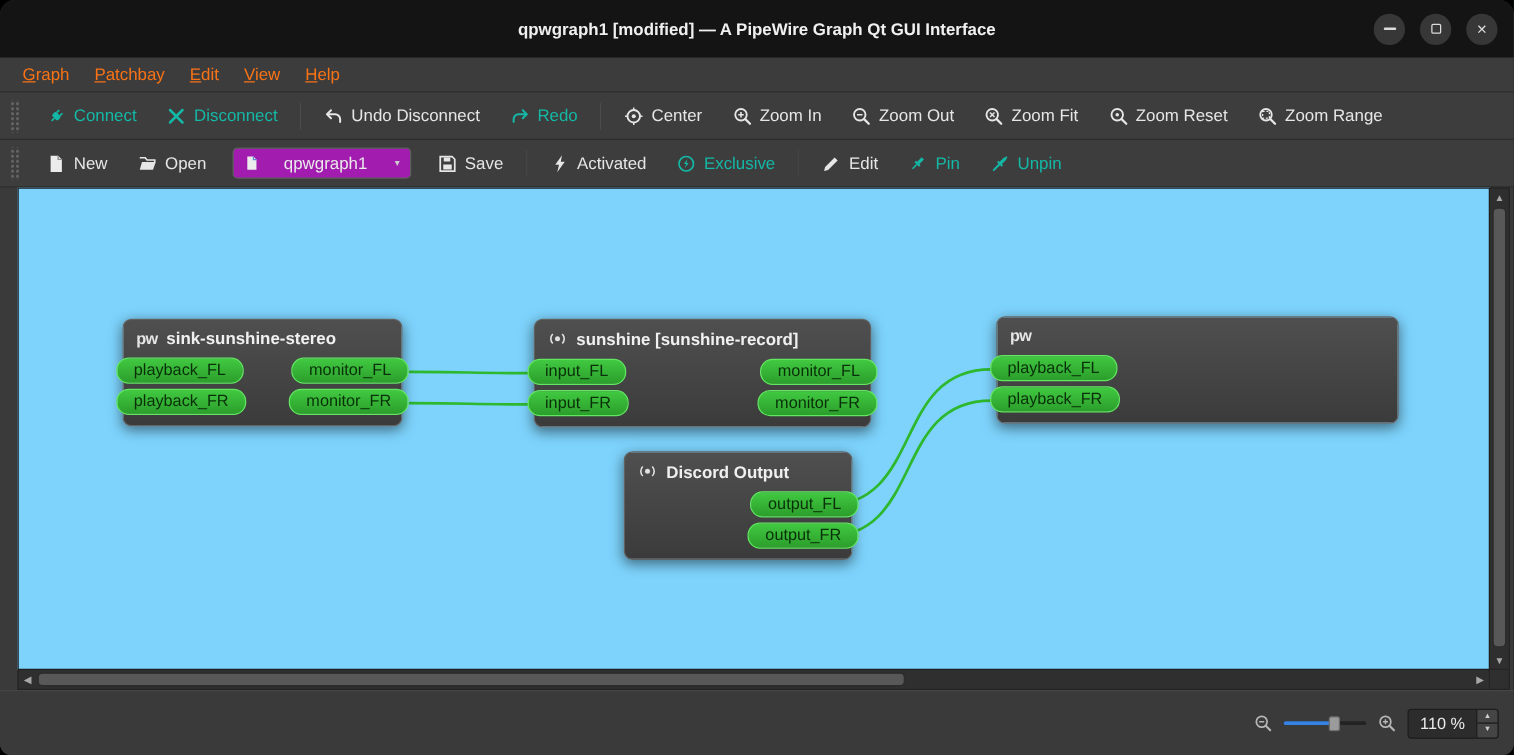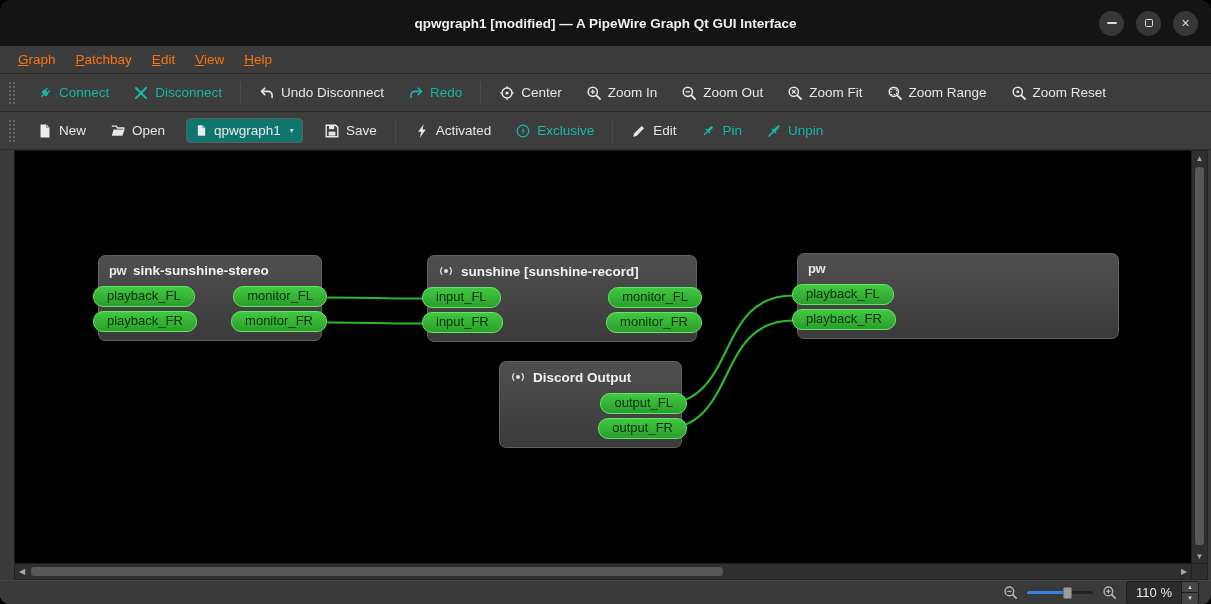--- a/index.html
+++ b/index.html
@@ -21,26 +21,26 @@
   .menu-item{display:inline-block;padding:3px 10px;color:#f97316;font-size:13.5px;border-radius:3px;}
   .menu-item::first-letter{text-decoration:underline;}
 
   
   .toolbar{height:38px;background:#3d3d3d;display:flex;align-items:center;padding:0 4px;border-bottom:1px solid #2c2c2c;flex:0 0 auto;gap:2px;}
   .grip{width:8px;height:26px;margin:0 8px 0 4px;background-image:radial-gradient(circle,#656565 1px,rgba(0,0,0,0) 1.3px);background-size:4px 4px;background-position:0 1px;}
   .tb-item{display:flex;align-items:center;gap:6px;height:28px;padding:0 11px;border-radius:3px;color:#e6e6e6;font-size:13.5px;white-space:nowrap;}
   .tb-item.disabled{color:#14b8a6;}
   .ic{width:16px;height:16px;flex:0 0 auto;}
   .tb-sep{width:1px;height:22px;background:#2f2f2f;border-right:1px solid #4b4b4b;margin:0 5px;}
-  .combo{display:flex;align-items:center;gap:6px;height:25px;padding:0 8px;background:#0f766e;border:1px solid #5e5e5e;border-radius:4px;margin:0 8px;color:#eaeaea;font-size:13.5px;}
+  .combo{display:flex;align-items:center;gap:19px;height:25px;padding:0 8px;background:#a21caf;border:1px solid #5e5e5e;border-radius:4px;margin:0 8px;color:#eaeaea;font-size:13.5px;}
   .combo .arrow{font-size:8px;color:#cfcfcf;margin-left:3px;}
 
   
   .main{flex:1;display:grid;grid-template-columns:1fr 16px;grid-template-rows:1fr 16px;padding:0 3px 0 14px;min-height:0;}
-  .canvas{position:relative;background:#000000;border:1px solid #1e1e1e;overflow:hidden;}
+  .canvas{position:relative;background:#7dd3fc;border:1px solid #1e1e1e;overflow:hidden;}
   #wires{position:absolute;left:0;top:0;pointer-events:none;}
   .vscroll{position:relative;background:#2f2f2f;border:1px solid #242424;border-left:none;}
   .hscroll{position:relative;background:#2f2f2f;border:1px solid #242424;border-top:none;}
   .scroll-arrow{position:absolute;color:#a8a8a8;font-size:8px;display:flex;align-items:center;justify-content:center;}
   .vscroll .scroll-arrow{left:0;right:0;height:14px;}
   .hscroll .scroll-arrow{top:0;bottom:0;width:14px;}
   .arrow-up{top:0;} .arrow-down{bottom:0;} .arrow-left{left:0;} .arrow-right{right:0;}
   .thumb{position:absolute;background:#585858;border:1px solid #2b2b2b;border-radius:4px;}
   .vthumb{left:2px;right:2px;top:15px;height:calc(100% - 32px);}
   .hthumb{top:2px;bottom:2px;left:15px;width:59%;}
@@ -54,21 +54,21 @@
   .node-ic{width:16px;height:16px;}
   .port-row{display:flex;justify-content:space-between;align-items:center;margin-top:4px;height:21px;}
   .port-row.only-in{justify-content:flex-start;}
   .port-row.only-out{justify-content:flex-end;}
   .port{height:21px;line-height:18px;padding:0 13px;font-size:13px;border-radius:10px;
         background:linear-gradient(180deg,#41c941,#2b9e2b);border:1px solid #63e763;color:#093009;}
   .port.in{margin-left:-6px;}
   .port.out{margin-right:-6px;}
 
   
-  .statusbar{height:24px;background:#3a3a3a;border-top:1px solid #454545;display:flex;align-items:center;justify-content:flex-end;gap:9px;padding:0 12px;flex:0 0 auto;}
+  .statusbar{height:52px;background:#3a3a3a;border-top:1px solid #454545;display:flex;align-items:center;justify-content:flex-end;gap:9px;padding:0 12px;flex:0 0 auto;}
   .sb-ic{width:15px;height:15px;color:#b5b5b5;}
   .slider{position:relative;width:66px;height:16px;}
   .track{position:absolute;left:0;right:0;top:6.5px;height:3px;background:#232323;border-radius:2px;}
   .fill{position:absolute;left:0;width:58%;top:6.5px;height:3px;background:#3584e4;border-radius:2px;}
   .handle{position:absolute;left:55%;top:2px;width:9px;height:12px;background:#9b9b9b;border:1px solid #6e6e6e;border-radius:2px;}
   .spin{display:flex;align-items:stretch;height:24px;background:#2c2c2c;border:1px solid #1d1d1d;border-radius:3px;overflow:hidden;}
   .spin-val{display:flex;align-items:center;padding:0 9px;color:#ebebeb;font-size:13px;}
   .spin-btns{display:flex;flex-direction:column;width:17px;border-left:1px solid #1d1d1d;}
   .spin-btn{flex:1;display:flex;align-items:center;justify-content:center;background:#454545;color:#d0d0d0;font-size:6px;}
   .spin-btn + .spin-btn{border-top:1px solid #1d1d1d;}
@@ -174,32 +174,32 @@
         <line x1="10.3" y1="10.3" x2="14" y2="14" stroke="currentColor" stroke-width="1.8" stroke-linecap="round"></line>
         <path d="M5 5l3.6 3.6M8.6 5 5 8.6" stroke="currentColor" stroke-width="1.2"></path>
       </svg>
       <span>Zoom Fit</span>
     </div>
 
     <div class="tb-item">
       <svg class="ic" viewBox="0 0 16 16">
         <circle cx="6.8" cy="6.8" r="4.6" fill="none" stroke="currentColor" stroke-width="1.5"></circle>
         <line x1="10.3" y1="10.3" x2="14" y2="14" stroke="currentColor" stroke-width="1.8" stroke-linecap="round"></line>
+        <circle cx="6.8" cy="6.8" r="1.4" fill="currentColor"></circle>
+      </svg>
+      <span>Zoom Reset</span>
+    </div>
+
+    <div class="tb-item">
+      <svg class="ic" viewBox="0 0 16 16">
+        <circle cx="6.8" cy="6.8" r="4.6" fill="none" stroke="currentColor" stroke-width="1.5"></circle>
+        <line x1="10.3" y1="10.3" x2="14" y2="14" stroke="currentColor" stroke-width="1.8" stroke-linecap="round"></line>
         <rect x="4.1" y="4.1" width="5.4" height="5.4" fill="none" stroke="currentColor" stroke-width="1" stroke-dasharray="1.6 1.4"></rect>
       </svg>
       <span>Zoom Range</span>
-    </div>
-
-    <div class="tb-item">
-      <svg class="ic" viewBox="0 0 16 16">
-        <circle cx="6.8" cy="6.8" r="4.6" fill="none" stroke="currentColor" stroke-width="1.5"></circle>
-        <line x1="10.3" y1="10.3" x2="14" y2="14" stroke="currentColor" stroke-width="1.8" stroke-linecap="round"></line>
-        <circle cx="6.8" cy="6.8" r="1.4" fill="currentColor"></circle>
-      </svg>
-      <span>Zoom Reset</span>
     </div>
   </div>
 
   <div class="toolbar">
     <div class="grip"></div>
 
     <div class="tb-item">
       <svg class="ic" viewBox="0 0 16 16">
         <path d="M3.5 1.5h6l3 3v10h-9z" fill="#ececec"></path>
         <path d="M9.5 1.5v3h3" fill="none" stroke="#8a8a8a" stroke-width="1"></path>

